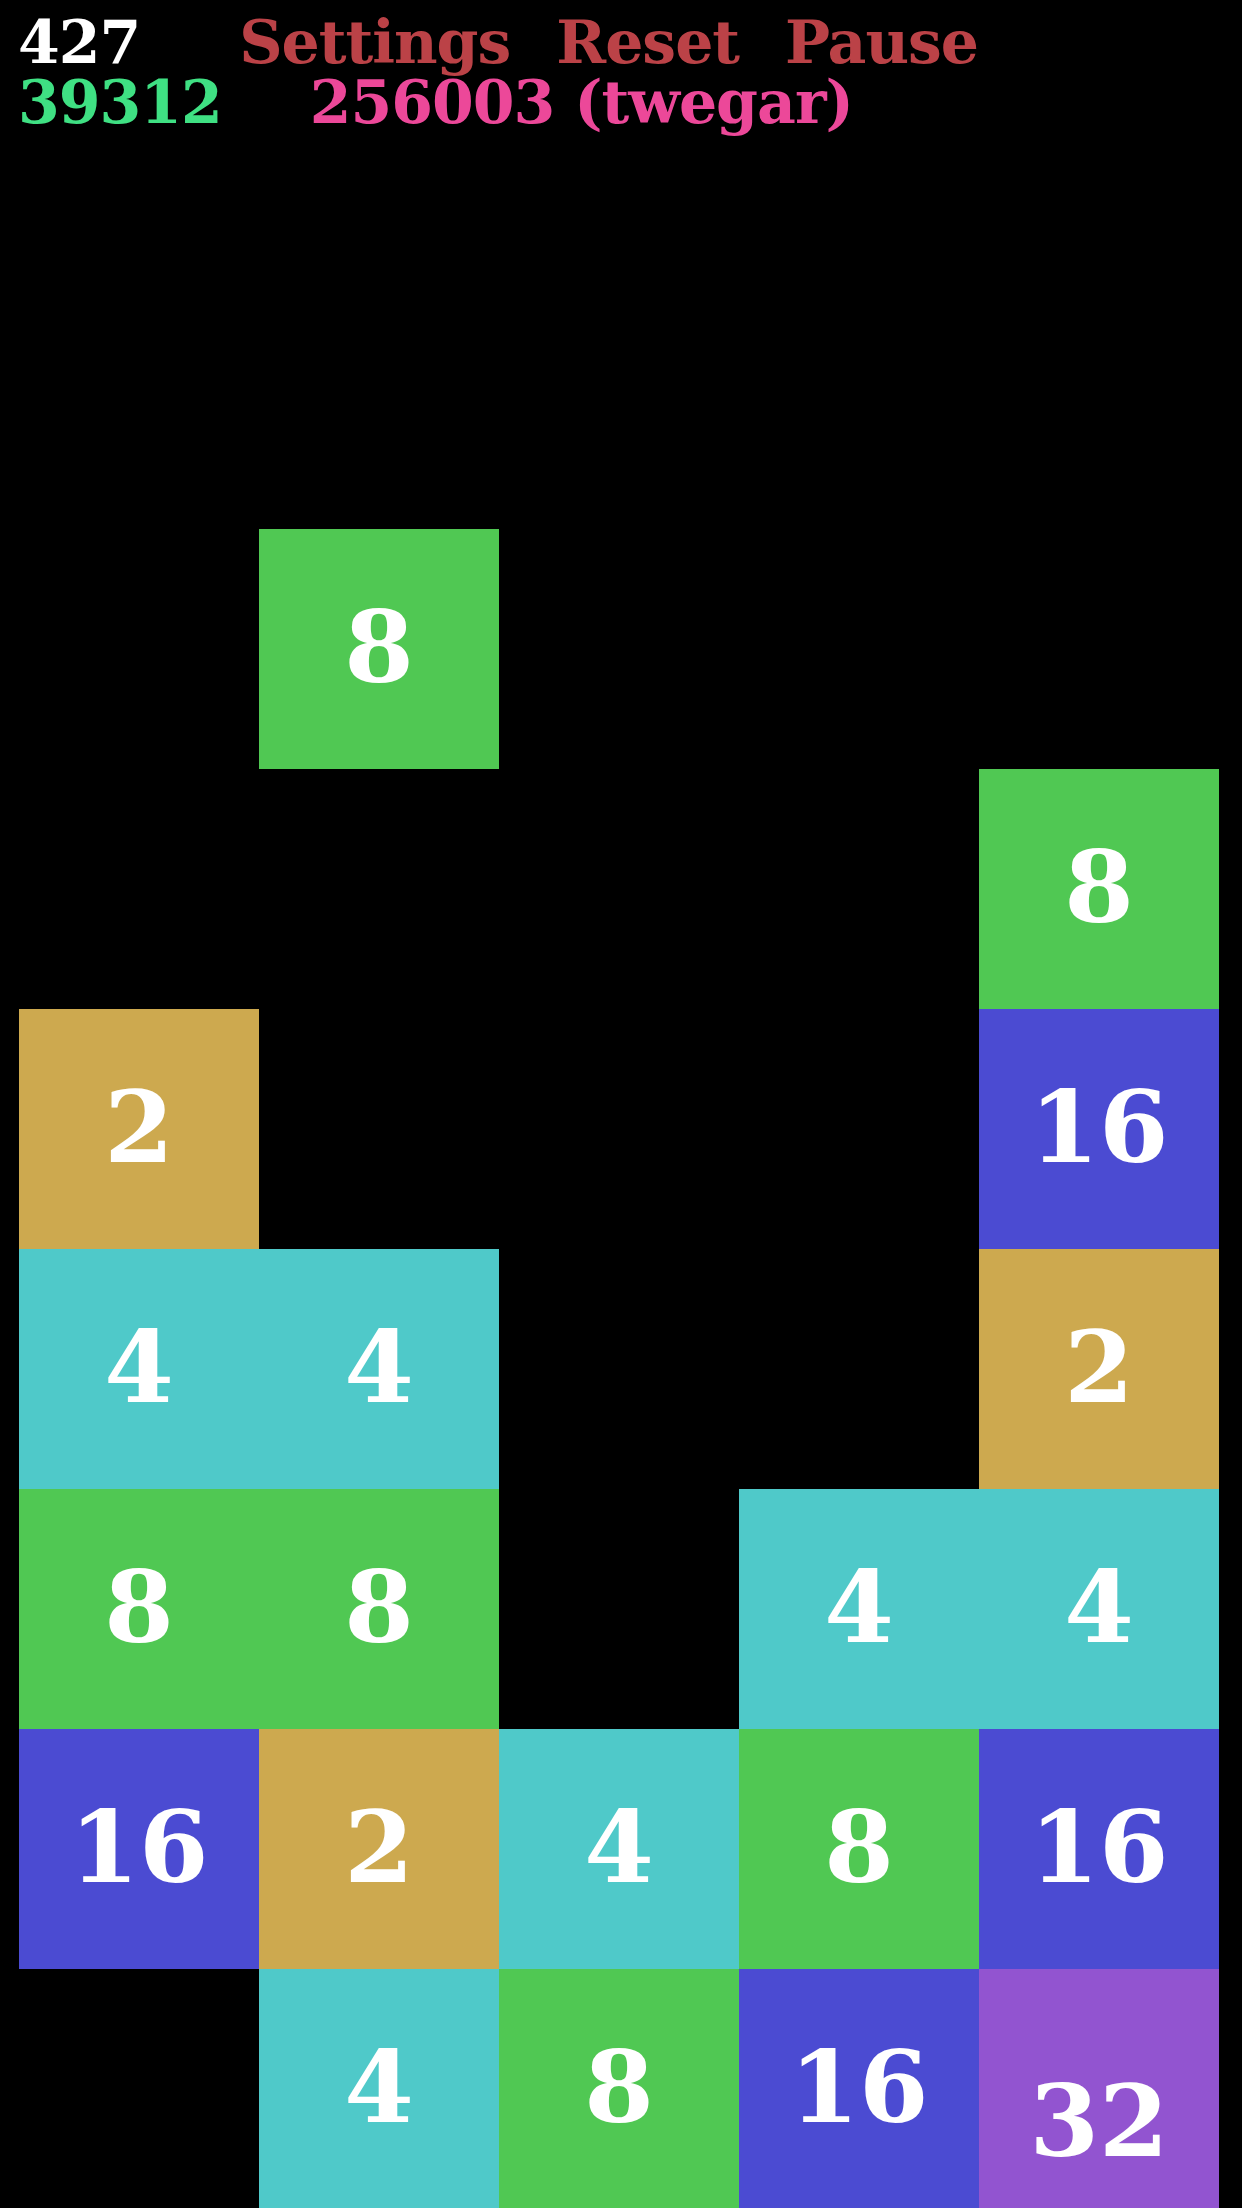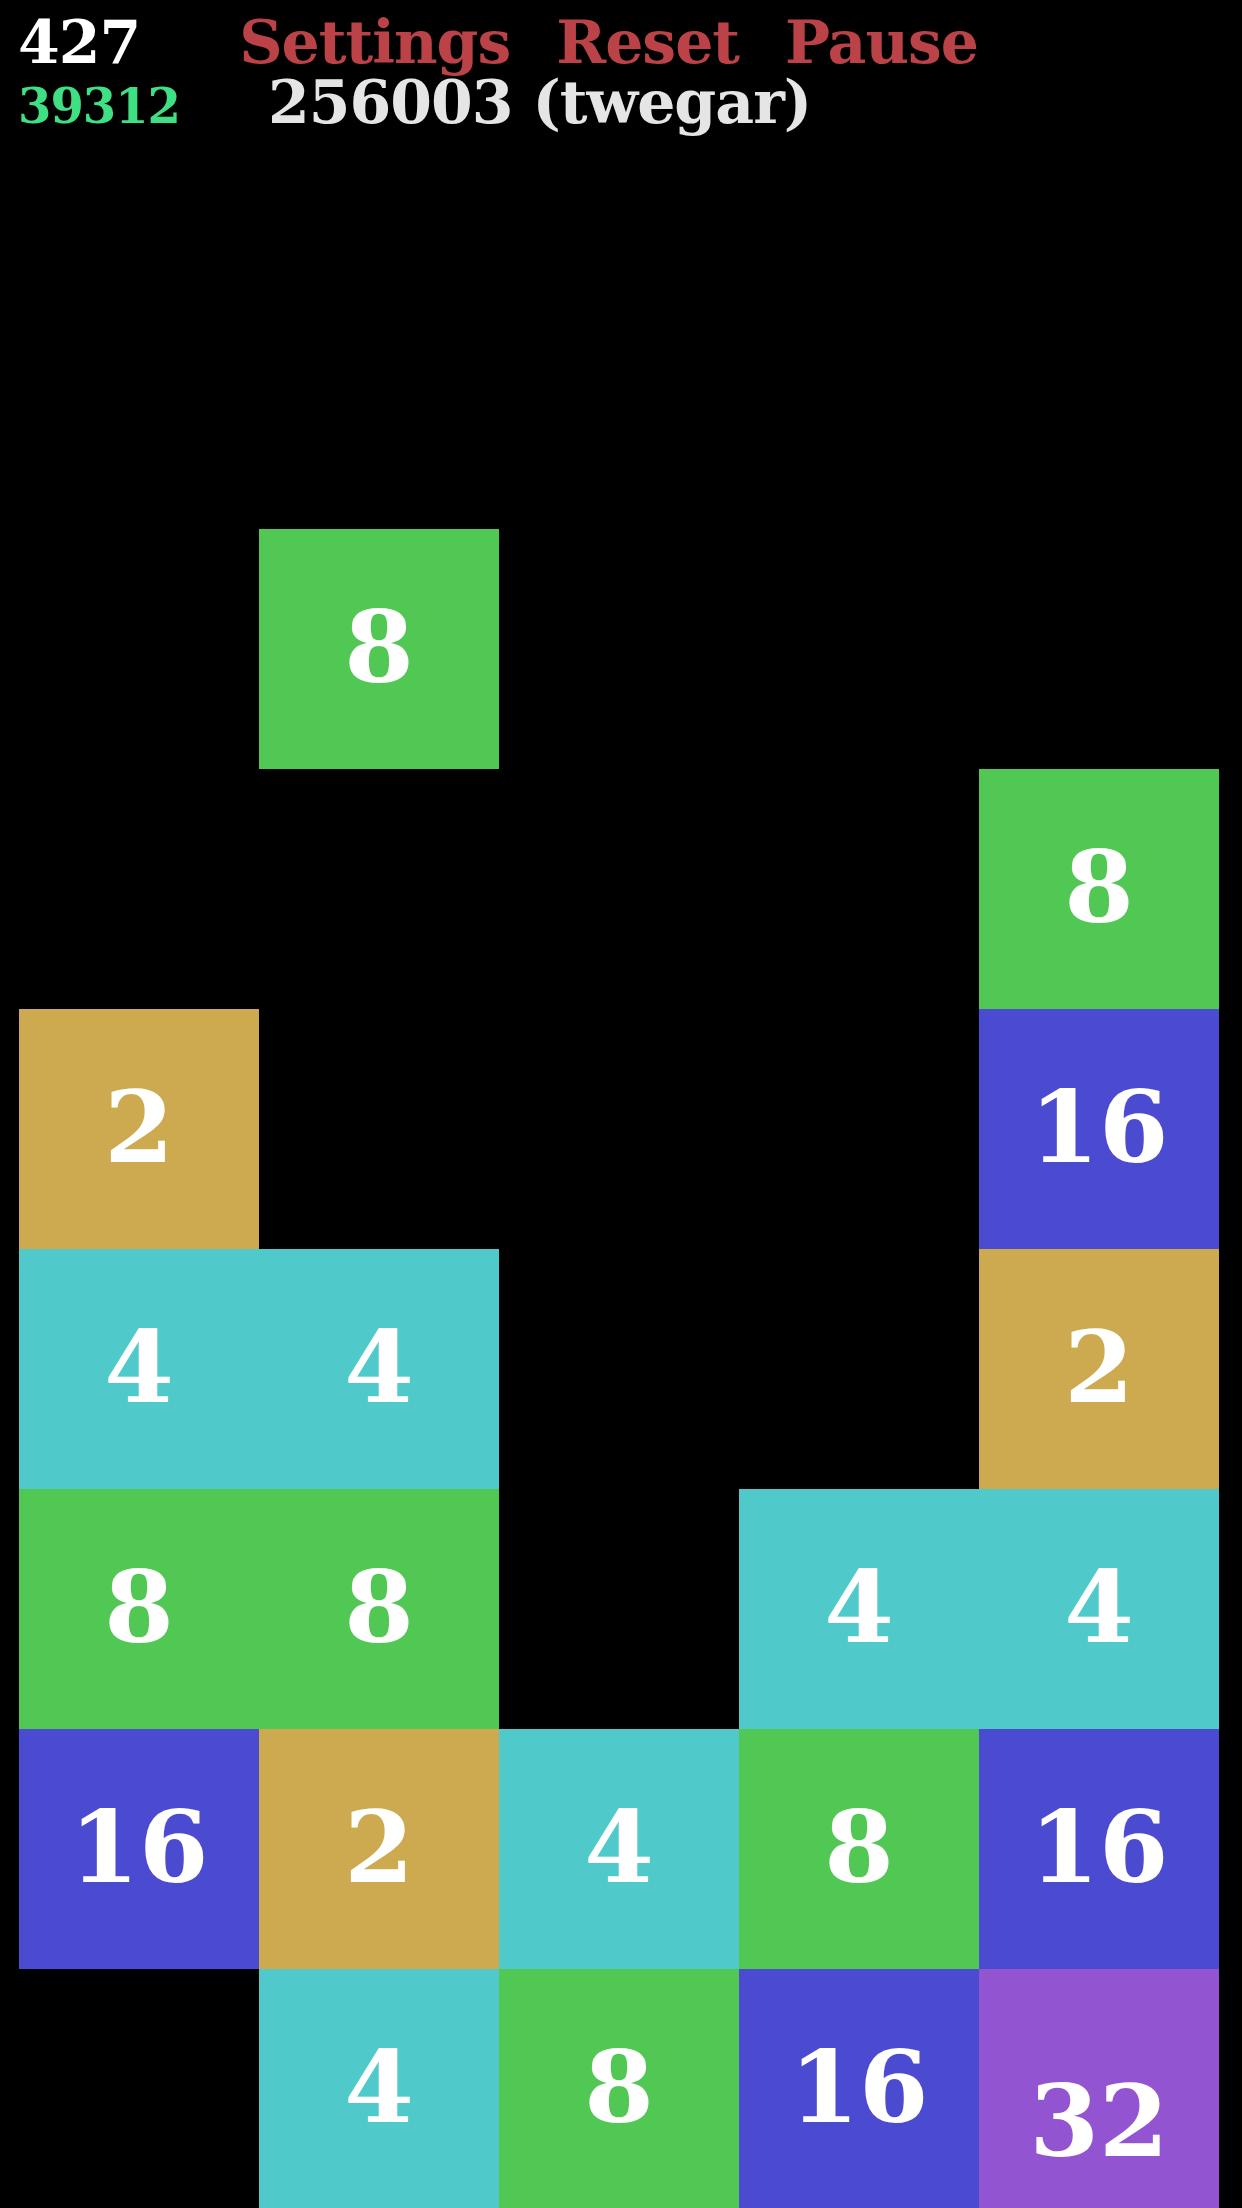--- a/index.html
+++ b/index.html
@@ -23,21 +23,21 @@
   }
   .nav-btn{
     font-size:60px;font-weight:700;line-height:64px;
     color:#bb4247;letter-spacing:-1px;
     background:none;border:none;padding:0;cursor:pointer;
     font-family:"DejaVu Serif", serif;
   }
   .hud-line2{position:absolute;left:18px;top:54px;height:64px;white-space:nowrap;}
   .score{
     display:inline-block;
-    font-size:48px;font-weight:700;line-height:64px;color:#3fe083;
+    font-size:60px;font-weight:700;line-height:64px;color:#3fe083;
     letter-spacing:-1px;
   }
   .best{
     display:inline-block;margin-left:88px;
     font-size:60px;font-weight:700;line-height:64px;color:#fbee38;
     letter-spacing:-1px;
   }
   
   .board{position:absolute;left:0;top:0;width:1242px;height:2208px;}
   .tile{
@@ -118,15 +118,15 @@
 <div class="hud">
   <div class="hud-line1">
     <span class="moves" id="moves" style="color: rgb(255, 255, 255);">427</span>
   </div>
   <div class="nav">
     <button class="nav-btn" style="color: rgb(187, 66, 71);">Settings</button>
     <button class="nav-btn" style="color: rgb(187, 66, 71);">Reset</button>
     <button class="nav-btn" style="color: rgb(187, 66, 71);">Pause</button>
   </div>
   <div class="hud-line2">
-    <span class="score" id="score" style="color: rgb(63, 224, 131);">39312</span><span class="best" id="best" style="color: #e5e5e5;">256003 (twegar)</span>
+    <span class="score" id="score" style="color: rgb(63, 224, 131);">39312</span><span class="best" id="best" style="color: #ec4899;">256003 (twegar)</span>
   </div>
 </div>
 
 </body></html>

